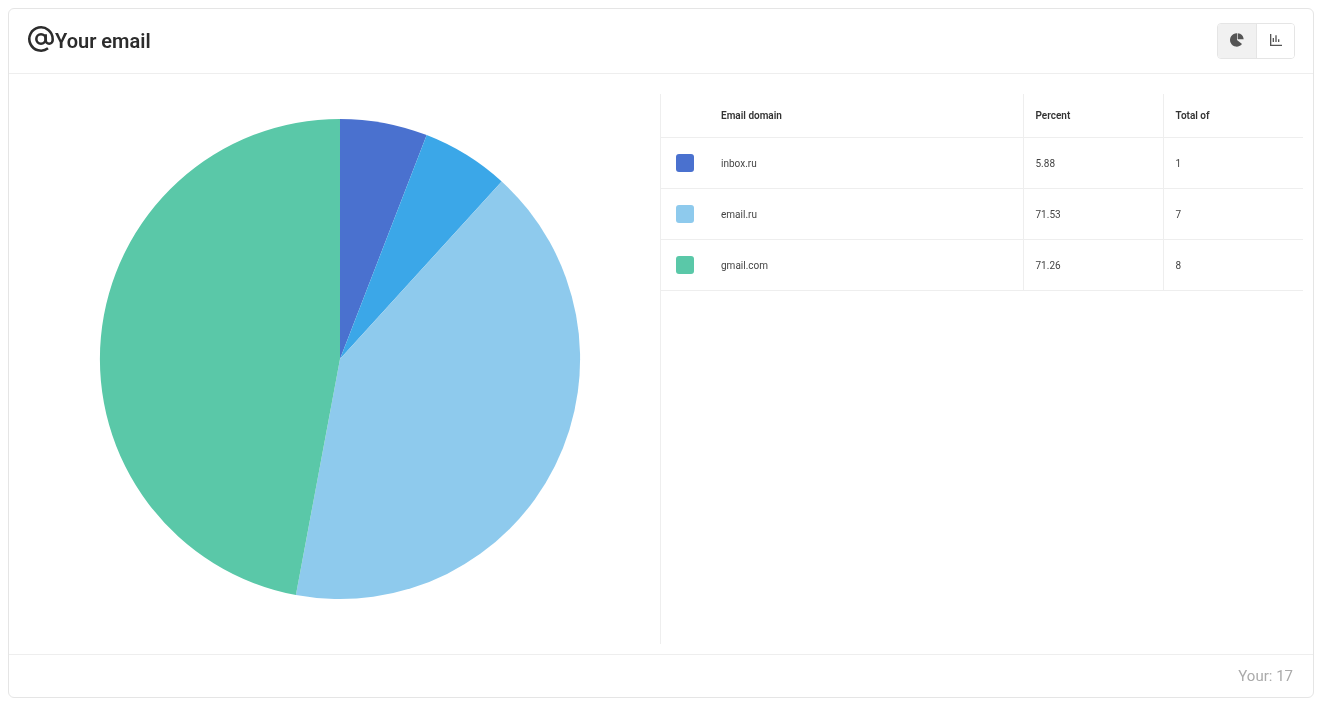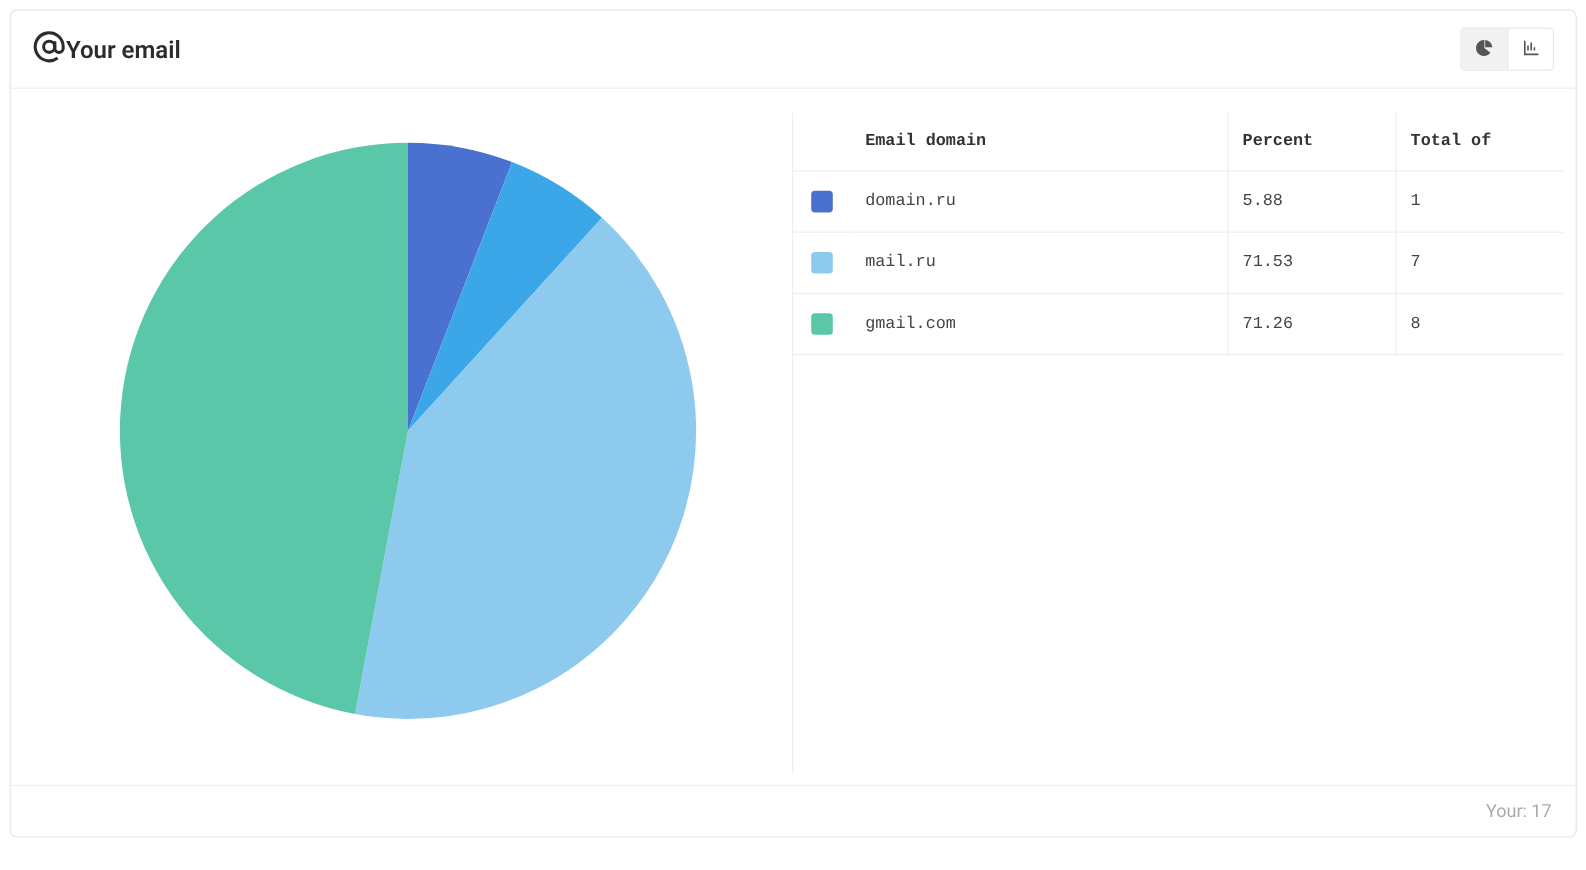--- a/index.html
+++ b/index.html
@@ -101,23 +101,22 @@
       padding: 0 0 0 0;
       position: relative;
     }
     table {
       width: 100%;
       border-collapse: collapse;
     }
     th, td {
       text-align: left;
       padding: 16px 12px;
-      font-size: 14px;
+      font-size: 10px;
       border-bottom: 1px solid #eee;
-      font-family: Liberation Mono, monospace;
     }
     th {
       font-weight: 600;
       color: #333;
     }
     td {
       color: #444;
     }
     .swatch-cell {
       width: 48px;
@@ -194,27 +193,27 @@
           <tr>
             <th class="swatch-cell"></th>
             <th class="col-domain">Email domain</th>
             <th class="col-percent">Percent</th>
             <th class="col-number">Total of</th>
           </tr>
         </thead>
         <tbody id="table-body">
             <tr>
               <td class="swatch-cell"><span class="swatch" style="background: rgb(74, 113, 207);"></span></td>
-              <td class="col-domain">domain.ru</td>
+              <td class="col-domain">inbox.ru</td>
               <td class="col-percent">5.88</td>
               <td class="col-number">1</td>
             </tr>
             <tr>
               <td class="swatch-cell"><span class="swatch" style="background: rgb(142, 202, 237);"></span></td>
-              <td class="col-domain">mail.ru</td>
+              <td class="col-domain">email.ru</td>
               <td class="col-percent">71.53</td>
               <td class="col-number">7</td>
             </tr>
             <tr>
               <td class="swatch-cell"><span class="swatch" style="background: rgb(90, 200, 168);"></span></td>
               <td class="col-domain">gmail.com</td>
               <td class="col-percent">71.26</td>
               <td class="col-number">8</td>
             </tr>
           </tbody>

